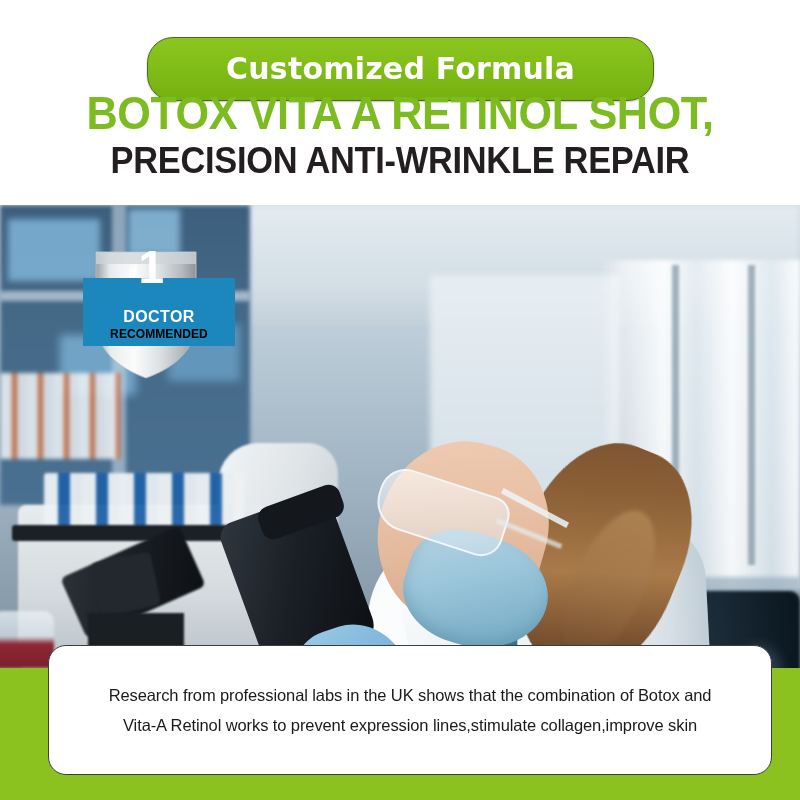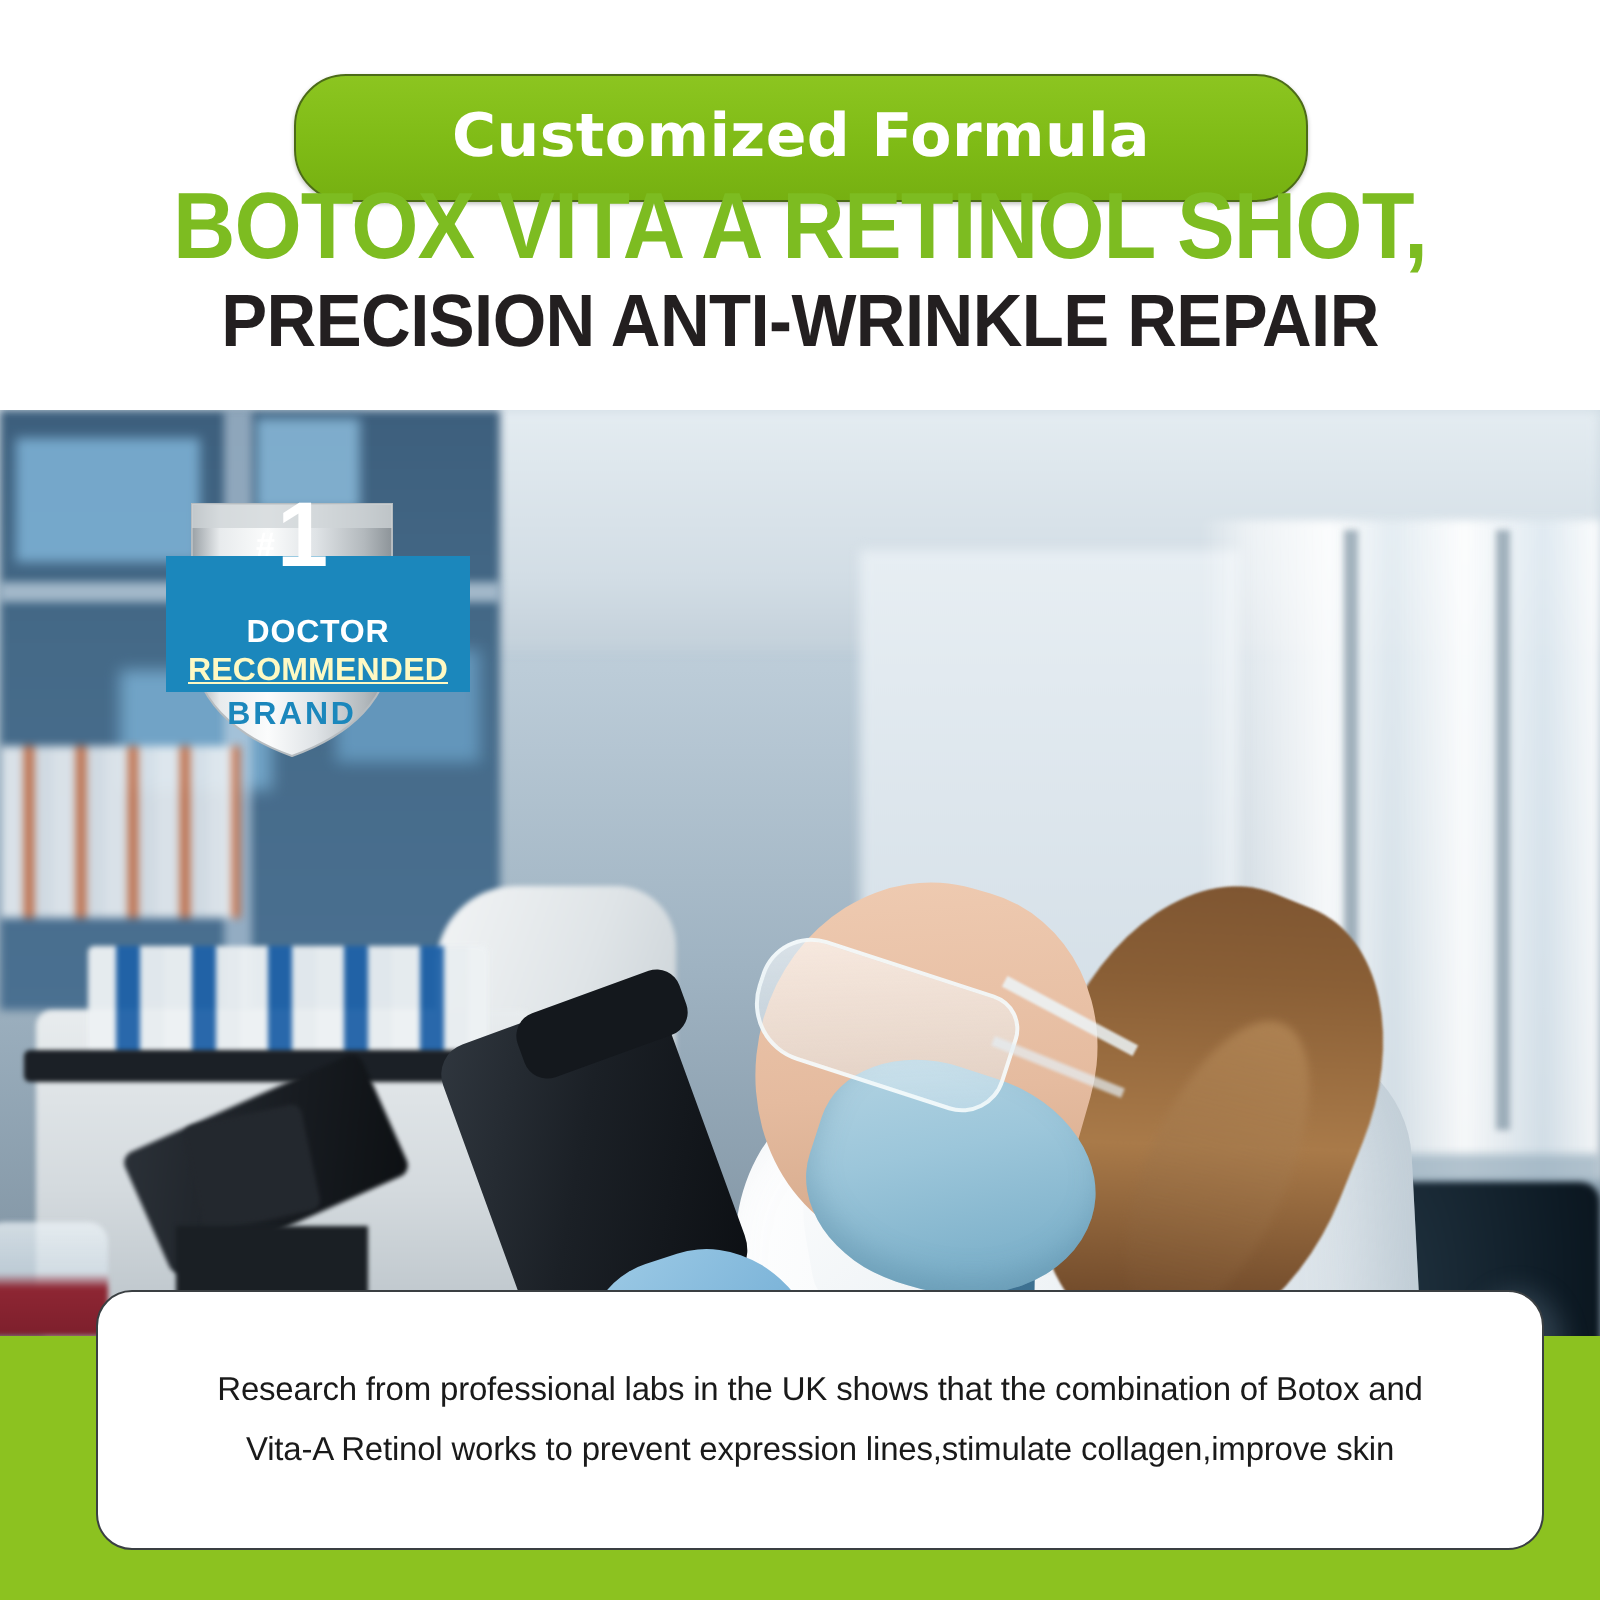--- a/index.html
+++ b/index.html
@@ -407,29 +407,28 @@
   .badge-doctor {
     color: #ffffff;
     font-size: 16px;
     font-weight: 700;
     font-family: "Liberation Sans Narrow", "Liberation Sans", sans-serif;
     letter-spacing: 0.4px;
     margin-top: 29px;
     line-height: 1;
   }
   .badge-recommended {
-    color: #fef9c3;
-    font-size: 16px;
+    color: #000000;
+    font-size: 12px;
     font-weight: 700;
     font-family: "Liberation Sans Narrow", "Liberation Sans", sans-serif;
     letter-spacing: 0.1px;
     margin-top: 3px;
     line-height: 1;
     white-space: nowrap;
-    text-decoration: underline;
   }
   .badge-brand {
     position: absolute;
     left: 0;
     top: 104px;
     width: 160px;
     text-align: center;
     color: #1b87bc;
     font-size: 16px;
     font-weight: 700;
@@ -551,21 +550,20 @@
     <div class="badge-banner">
       <div class="badge-doctor">DOCTOR</div>
       <div class="badge-recommended">RECOMMENDED</div>
     </div>
 
     <div class="num-wrap">
       <span class="hash-sym">#</span>
       <span class="num-one">1</span>
     </div>
 
-    <div class="badge-brand">BRAND</div>
   </div>
 
   <div class="header">
     <div class="pill">
       <span class="pill-text">Customized Formula</span>
     </div>
     <div class="headline">BOTOX VITA A RETINOL SHOT,</div>
     <div class="subheadline">PRECISION ANTI-WRINKLE REPAIR</div>
   </div>
 

